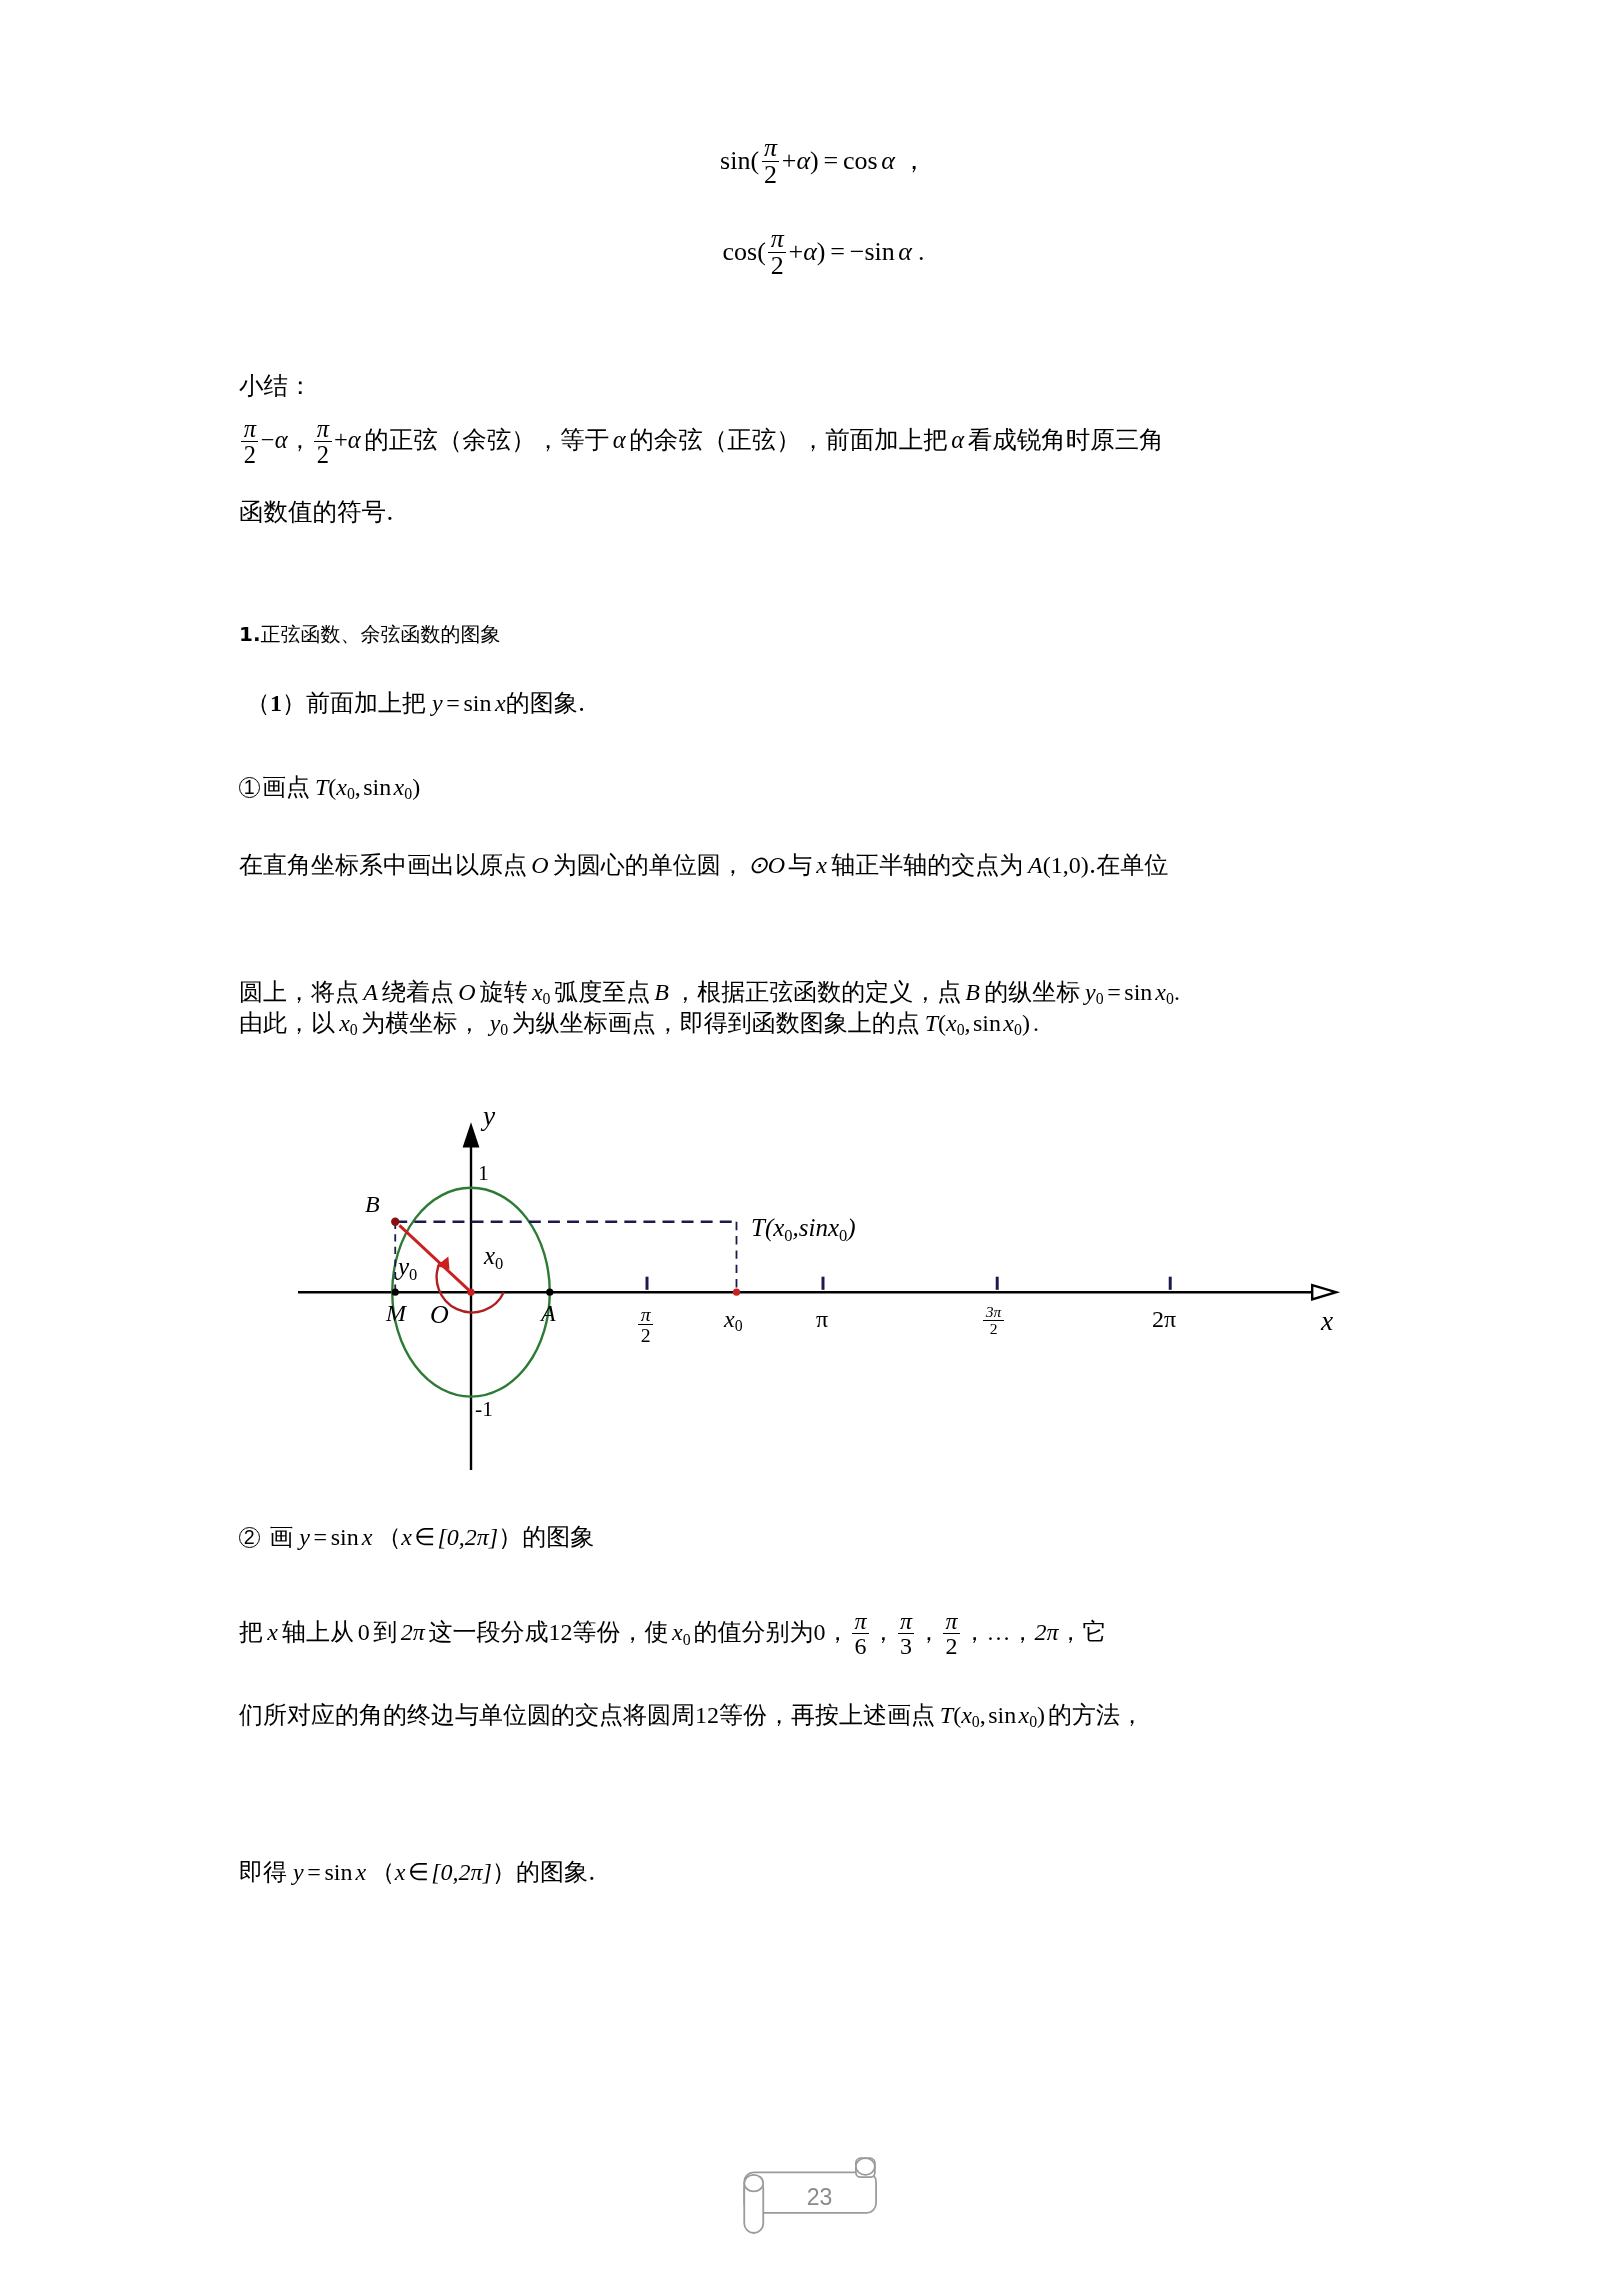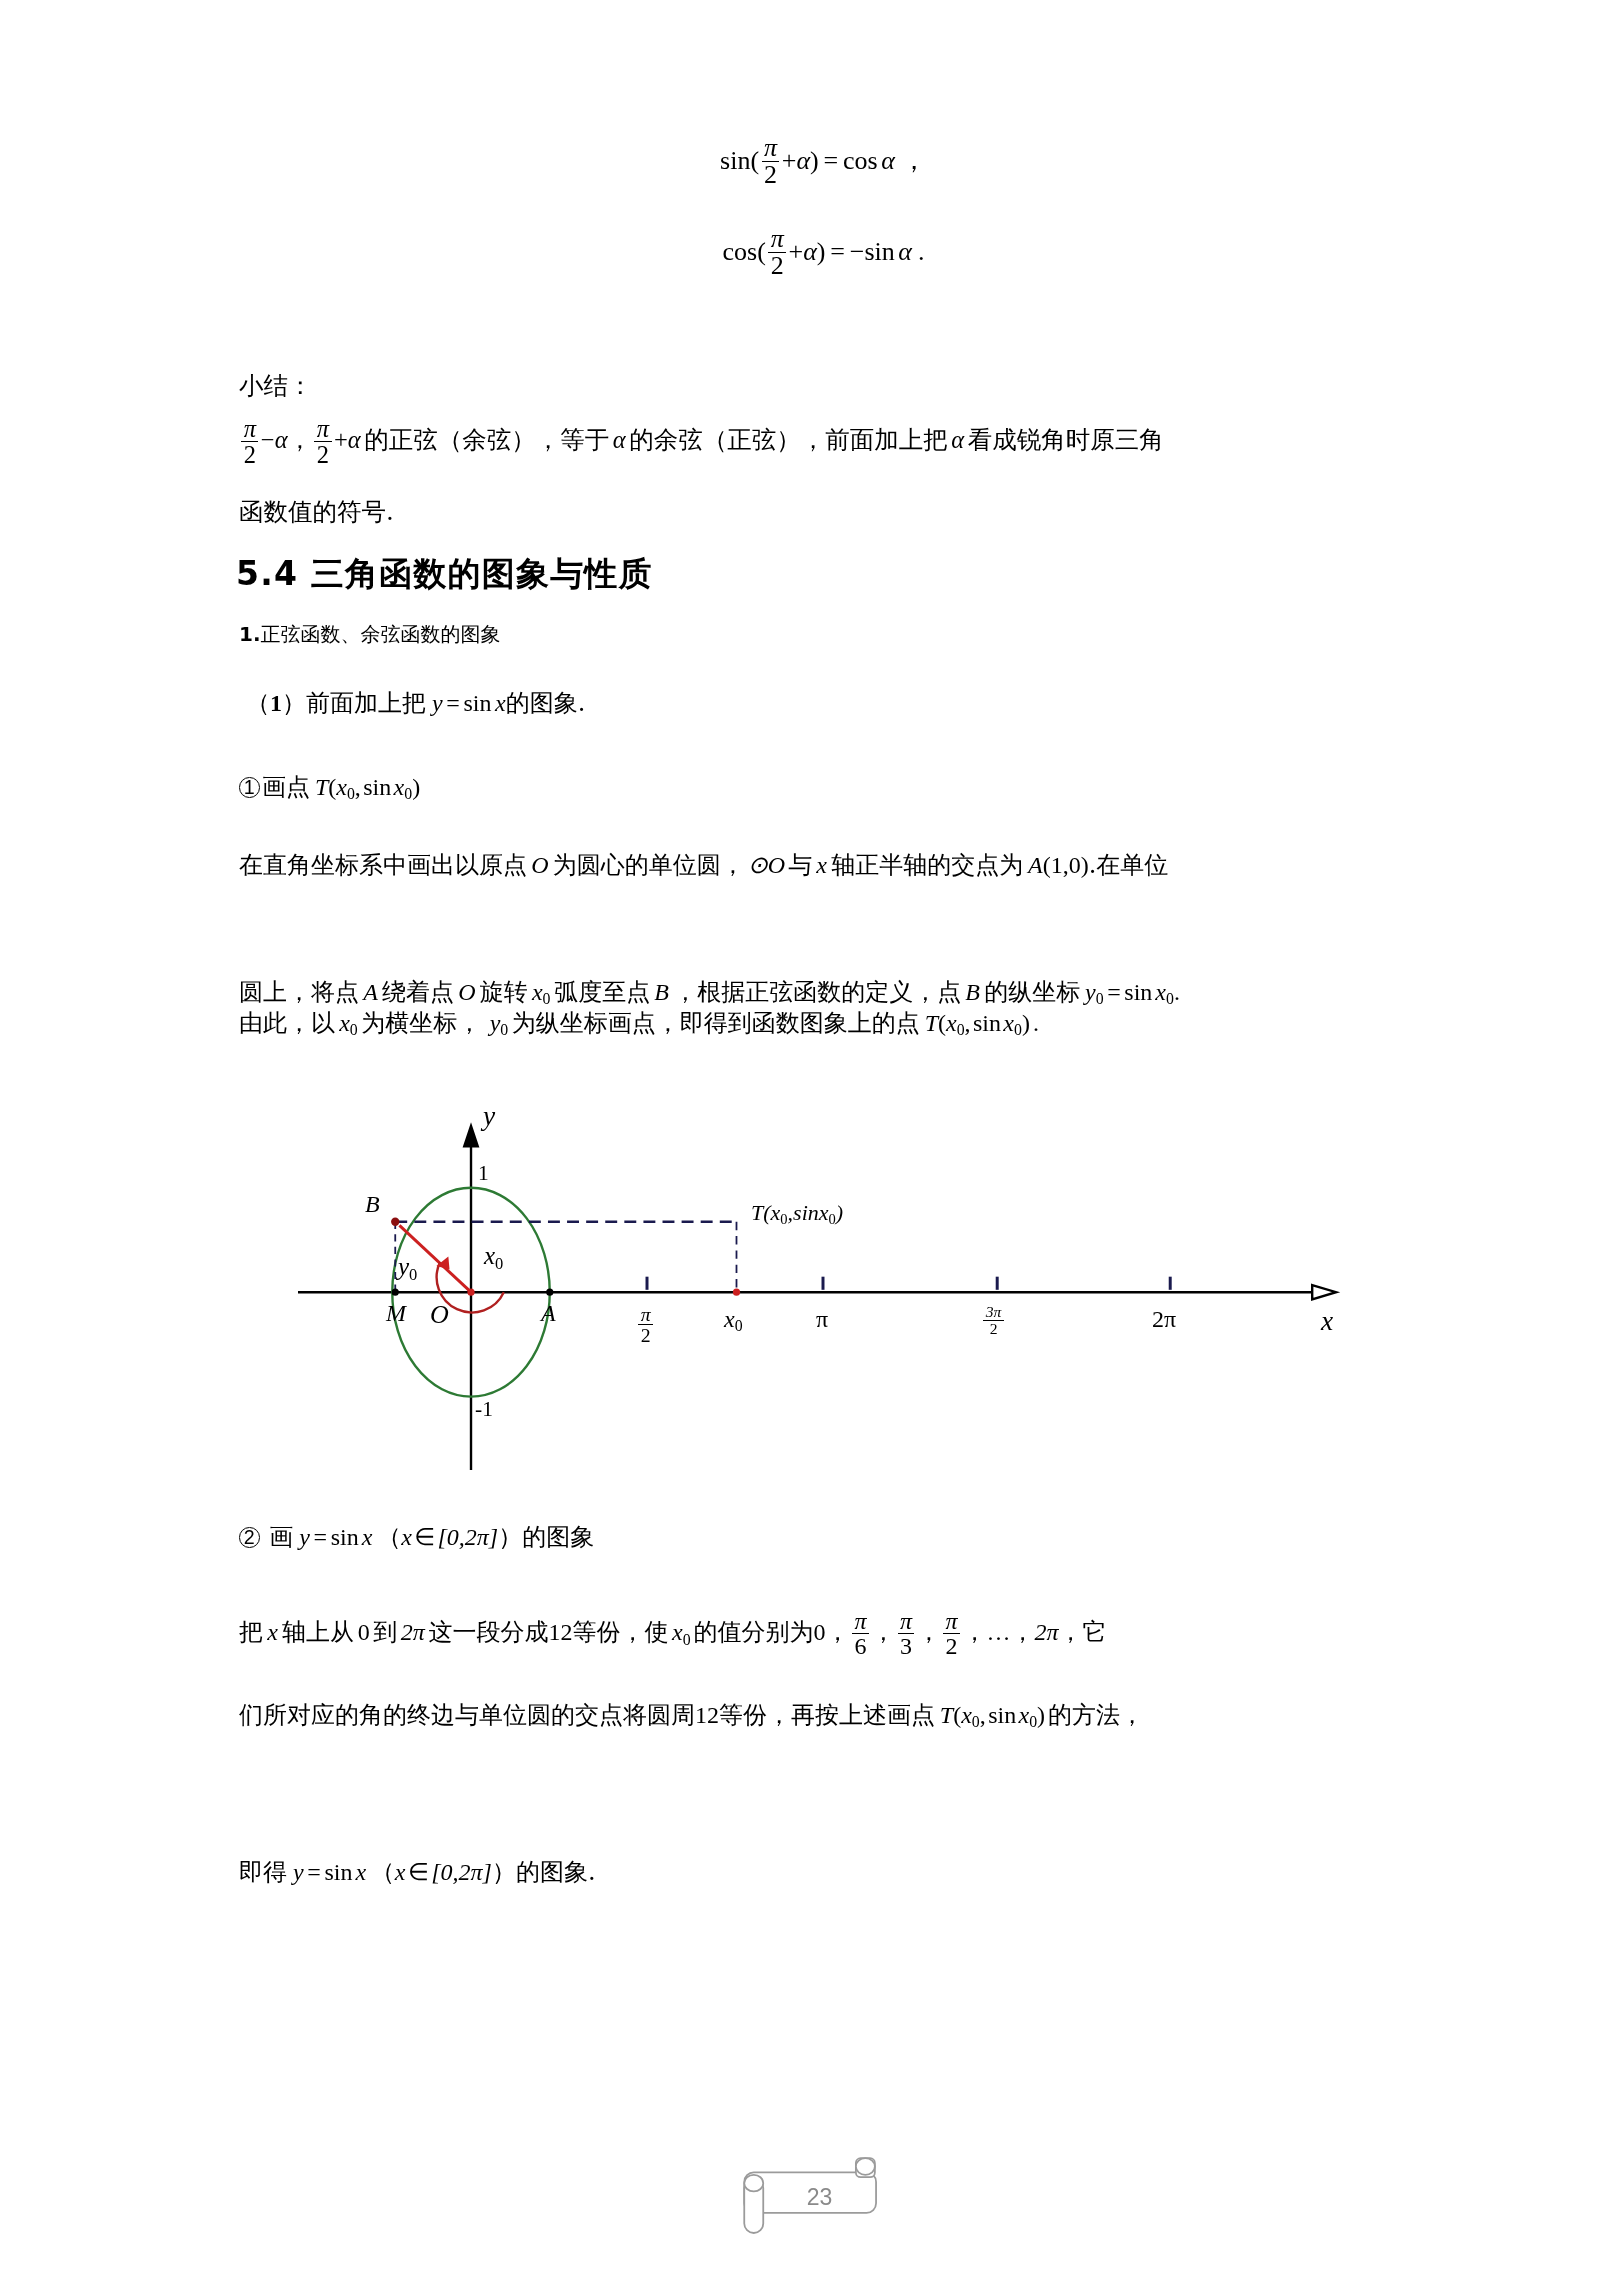--- a/index.html
+++ b/index.html
@@ -158,21 +158,20 @@
   </div>
 
   <div class="para para-cn" style="left:239px; top:369px; font-size:24.5px;">小结：</div>
 
   <div class="para" style="left:239px; top:417px; font-size:24.5px;">
     <span class="frac"><span class="num mathit">π</span><span class="den mathup">2</span></span><span class="mathup">−</span><span class="mathit">α</span><span class="para-cn">，</span><span class="frac"><span class="num mathit">π</span><span class="den mathup">2</span></span><span class="mathup">+</span><span class="mathit">α</span><span class="para-cn" style="margin-left:3.6px">的正弦（余弦），等于</span><span class="mathit" style="margin:0 3.6px">α</span><span class="para-cn">的余弦（正弦），前面加上把</span><span class="mathit" style="margin:0 3.6px">α</span><span class="para-cn">看成锐角时原三角</span>
   </div>
 
   <div class="para para-cn" style="left:239px; top:495px; font-size:24.5px;">函数值的符号.</div>
 
-  <div class="h2" style="left:236px; top:552px;">5.4  三角函数的图象与性质</div>
 
   <div class="h3" style="left:239px; top:621px;">
     <b>1.</b><span>正弦函数、余弦函数的图象</span>
   </div>
 
   <div class="para" style="left:246px; top:687px;">
     <span class="para-cn">（</span><span style="font-weight:700">1</span><span class="para-cn">）前面加上把</span><span class="mathit" style="margin-left:6px">y</span><span class="mathup" style="margin:0 3.6px">=</span><span class="mathup">sin</span><span class="mathit" style="margin-left:3.6px">x</span><span class="para-cn" style="">的图象.</span>
   </div>
 
   <div class="para" style="left:239px; top:771px;">
@@ -231,21 +230,21 @@
     <div style="position:absolute; left:177px; top:297px; font-size:21.5px; font-family:'Liberation Serif',serif;">-1</div>
 
     <div style="position:absolute; left:67px; top:91px; font-size:24px; font-style:italic; font-family:'Liberation Serif',serif;">B</div>
     <div style="position:absolute; left:88px; top:200px; font-size:24px; font-style:italic; font-family:'Liberation Serif',serif;">M</div>
     <div style="position:absolute; left:132px; top:200px; font-size:26px; font-style:italic; font-family:'Liberation Serif',serif;">O</div>
     <div style="position:absolute; left:243px; top:200px; font-size:24px; font-style:italic; font-family:'Liberation Serif',serif;">A</div>
 
     <div style="position:absolute; left:100px; top:153px; font-size:25px; font-style:italic; font-family:'Liberation Serif',serif;"><span>y</span><span class="subn">0</span></div>
     <div style="position:absolute; left:186px; top:142px; font-size:25px; font-style:italic; font-family:'Liberation Serif',serif;"><span>x</span><span class="subn">0</span></div>
 
-    <div style="position:absolute; left:453px; top:100px; font-size:22px; font-style:italic; font-family:'Liberation Serif',serif; white-space:nowrap;"><span>T(x</span><span class="subn">0</span><span>,sinx</span><span class="subn">0</span><span>)</span></div>
+    <div style="position:absolute; left:453px; top:114px; font-size:25px; font-style:italic; font-family:'Liberation Serif',serif; white-space:nowrap;"><span>T(x</span><span class="subn">0</span><span>,sinx</span><span class="subn">0</span><span>)</span></div>
 
     <div style="position:absolute; left:338px; top:205px; font-size:21.5px;">
       <span class="frac frac-sm"><span class="num mathit">π</span><span class="den mathup">2</span></span>
     </div>
     <div style="position:absolute; left:426px; top:206px; font-size:24px; font-style:italic; font-family:'Liberation Serif',serif;"><span>x</span><span class="subn">0</span></div>
     <div style="position:absolute; left:518px; top:206px; font-size:24px; font-family:'Liberation Serif',serif;">π</div>
     <div style="position:absolute; left:683px; top:205px; font-size:17px;">
       <span class="frac frac-sm"><span class="num mathit">3π</span><span class="den mathup">2</span></span>
     </div>
     <div style="position:absolute; left:854px; top:206px; font-size:24px; font-family:'Liberation Serif',serif;">2π</div>

